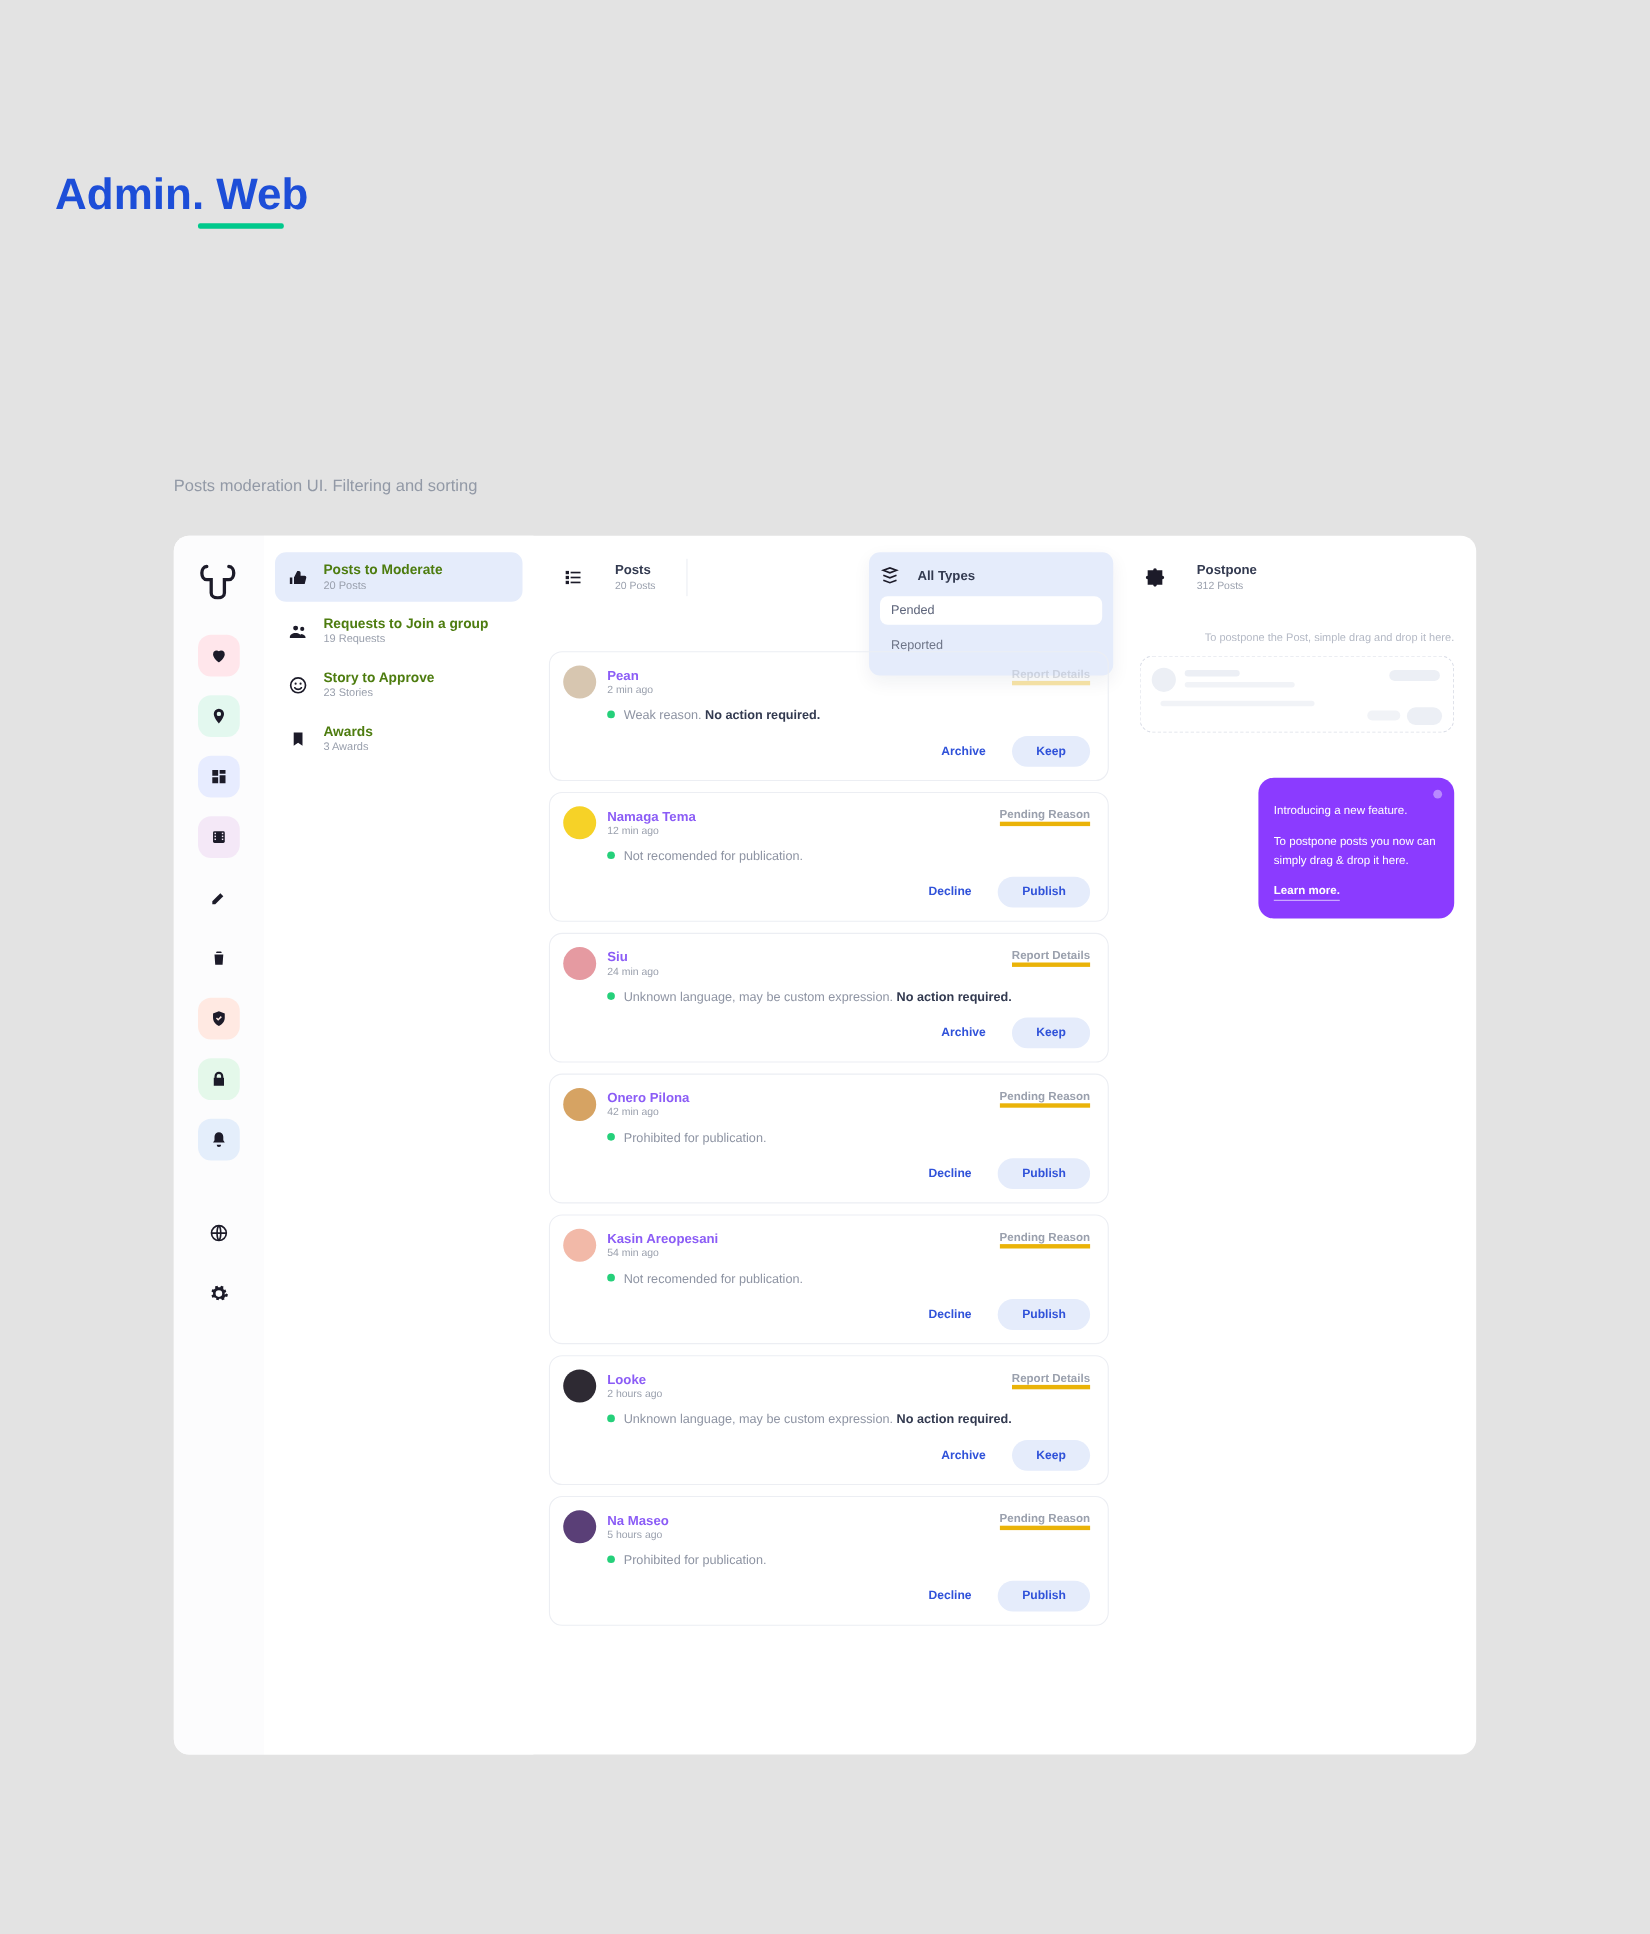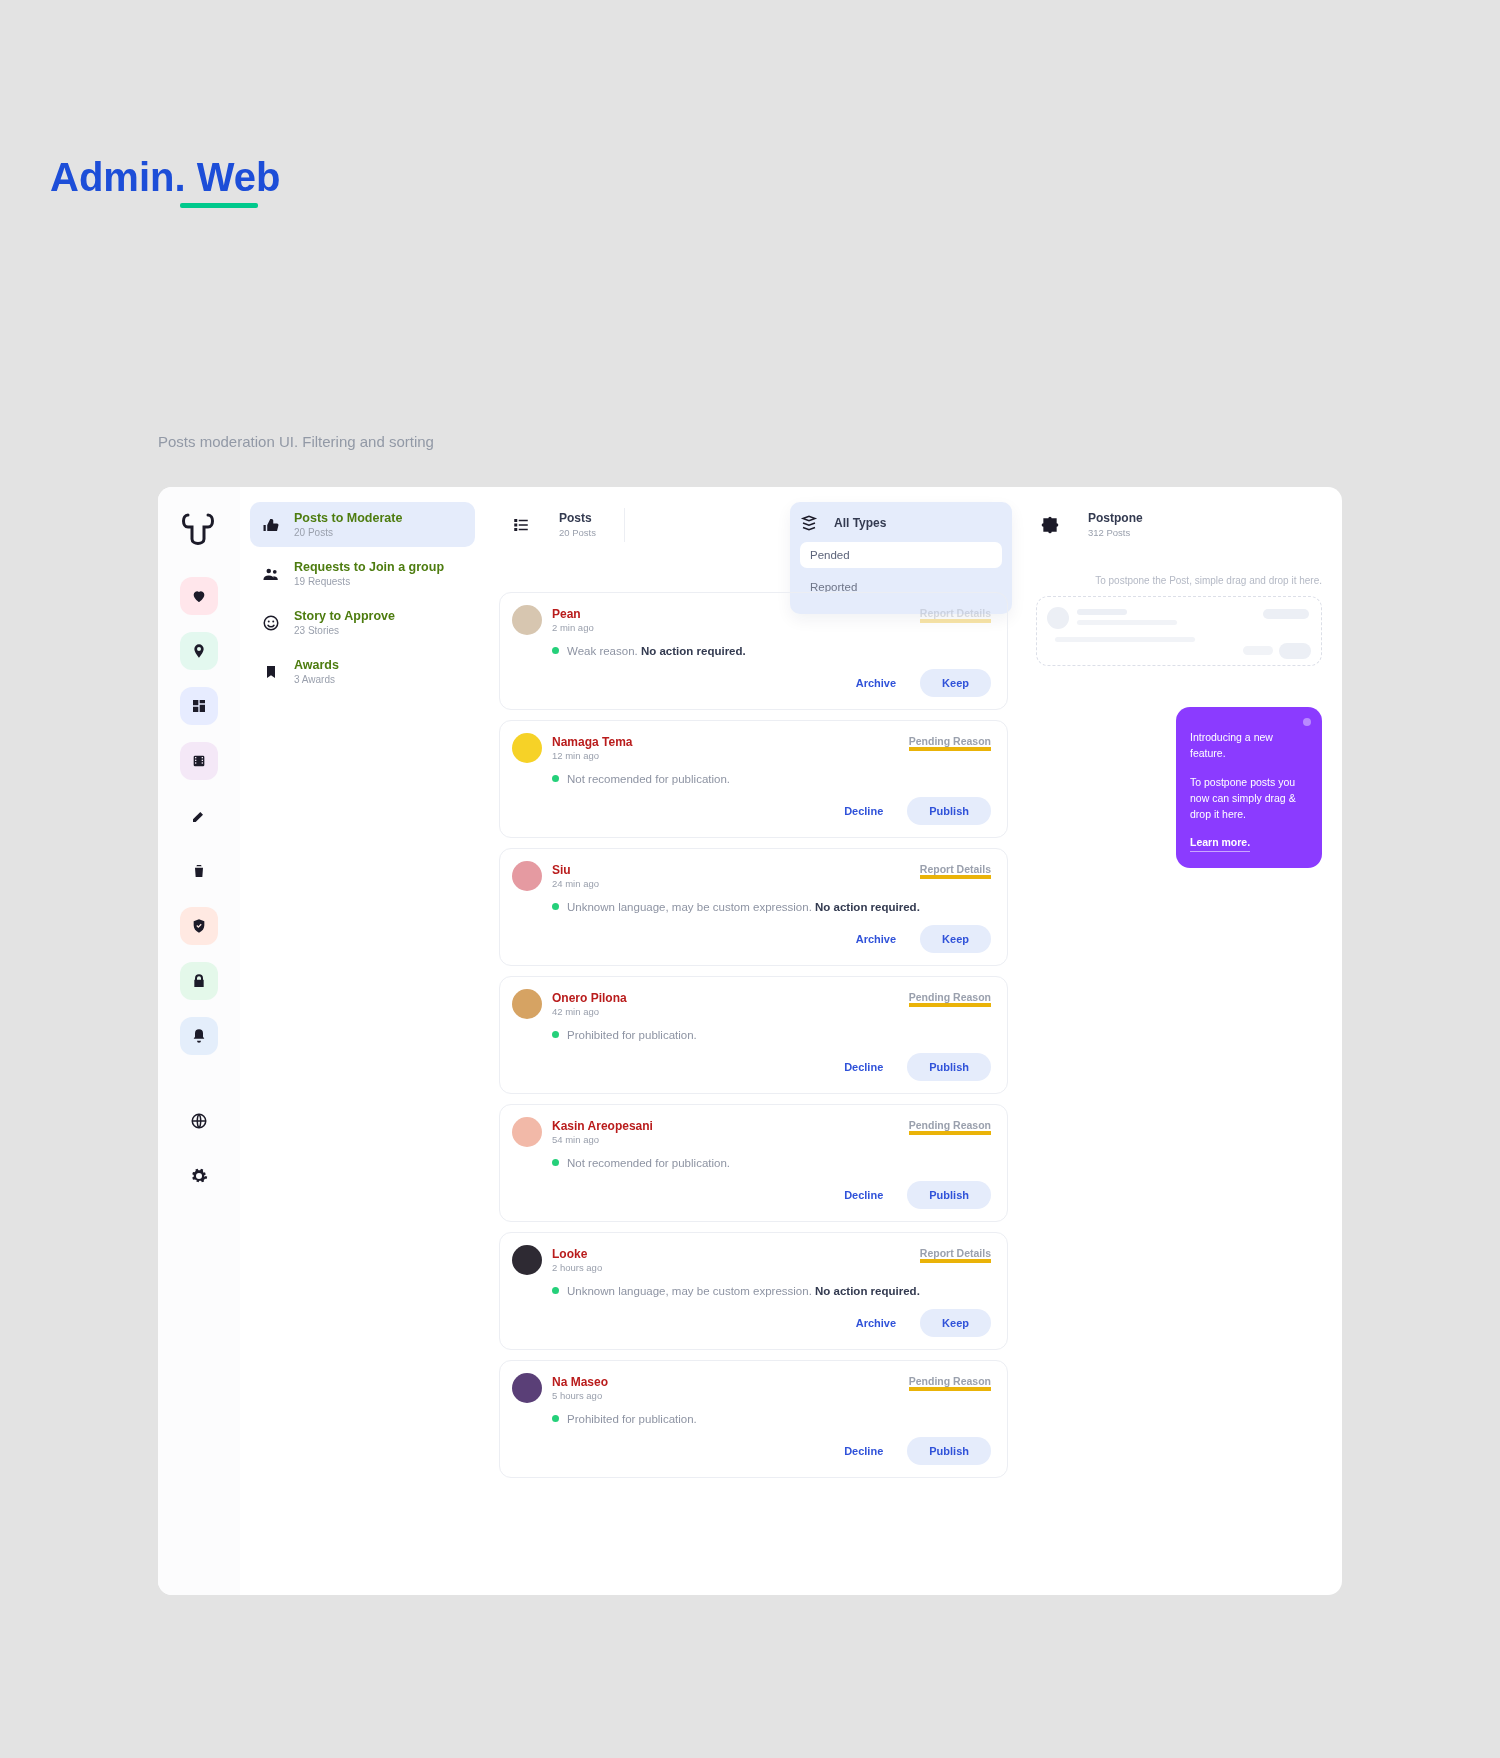--- a/index.html
+++ b/index.html
@@ -191,21 +191,21 @@
   border-radius: 12px;
   padding: 12px 16px 12px 12px;
   position: relative;
 }
 .post-head { display: flex; align-items: center; }
 .avatar {
   width: 30px; height: 30px; border-radius: 50%;
   margin-right: 10px;
   display: inline-block;
 }
-.post-name { font-size: 12px; font-weight: 700; color: #b91c1c; }
+.post-name { font-size: 12px; font-weight: 700; color: #8b5cf6; }
 .post-time { font-size: 9.5px; color: #9aa0ad; margin-top: 1px; }
 .post-link {
   position: absolute; right: 16px; top: 14px;
   font-size: 10.5px; color: #9aa0ad; font-weight: 600;
   border-bottom: 4px solid #eab308;
   cursor: pointer;
 }
 .post-reason {
   font-size: 11.5px; color: #8e94a3; margin-top: 10px; margin-left: 40px;
 }
@@ -237,21 +237,21 @@
 .pp-drop .sk-l2 { position:absolute; left:40px; top:23px; width:100px; height:5px; background:#f1f3f7; border-radius:3px; }
 .pp-drop .sk-l3 { position:absolute; left:18px; top:40px; width:140px; height:5px; background:#f1f3f7; border-radius:3px; }
 .pp-drop .sk-btn1 { position:absolute; right:12px; top:12px; width:46px; height:10px; background:#eceff5; border-radius:5px; }
 .pp-drop .sk-btn2 { position:absolute; right:48px; bottom:10px; width:30px; height:9px; background:#f1f3f7; border-radius:5px; }
 .pp-drop .sk-btn3 { position:absolute; right:10px; bottom:6px; width:32px; height:16px; background:#eceff5; border-radius:999px; }
 
 .pp-promo {
   position: absolute;
   right: 20px;
   top: 220px;
-  width: 146px;
+  width: 178px;
   background: #8b3bff;
   border-radius: 14px;
   padding: 22px 14px 16px;
   color: #fff;
   font-size: 10.5px;
   line-height: 1.55;
 }
 .pp-promo .dot {
   position:absolute; right: 11px; top: 11px;
   width: 8px; height: 8px; border-radius: 50%;

